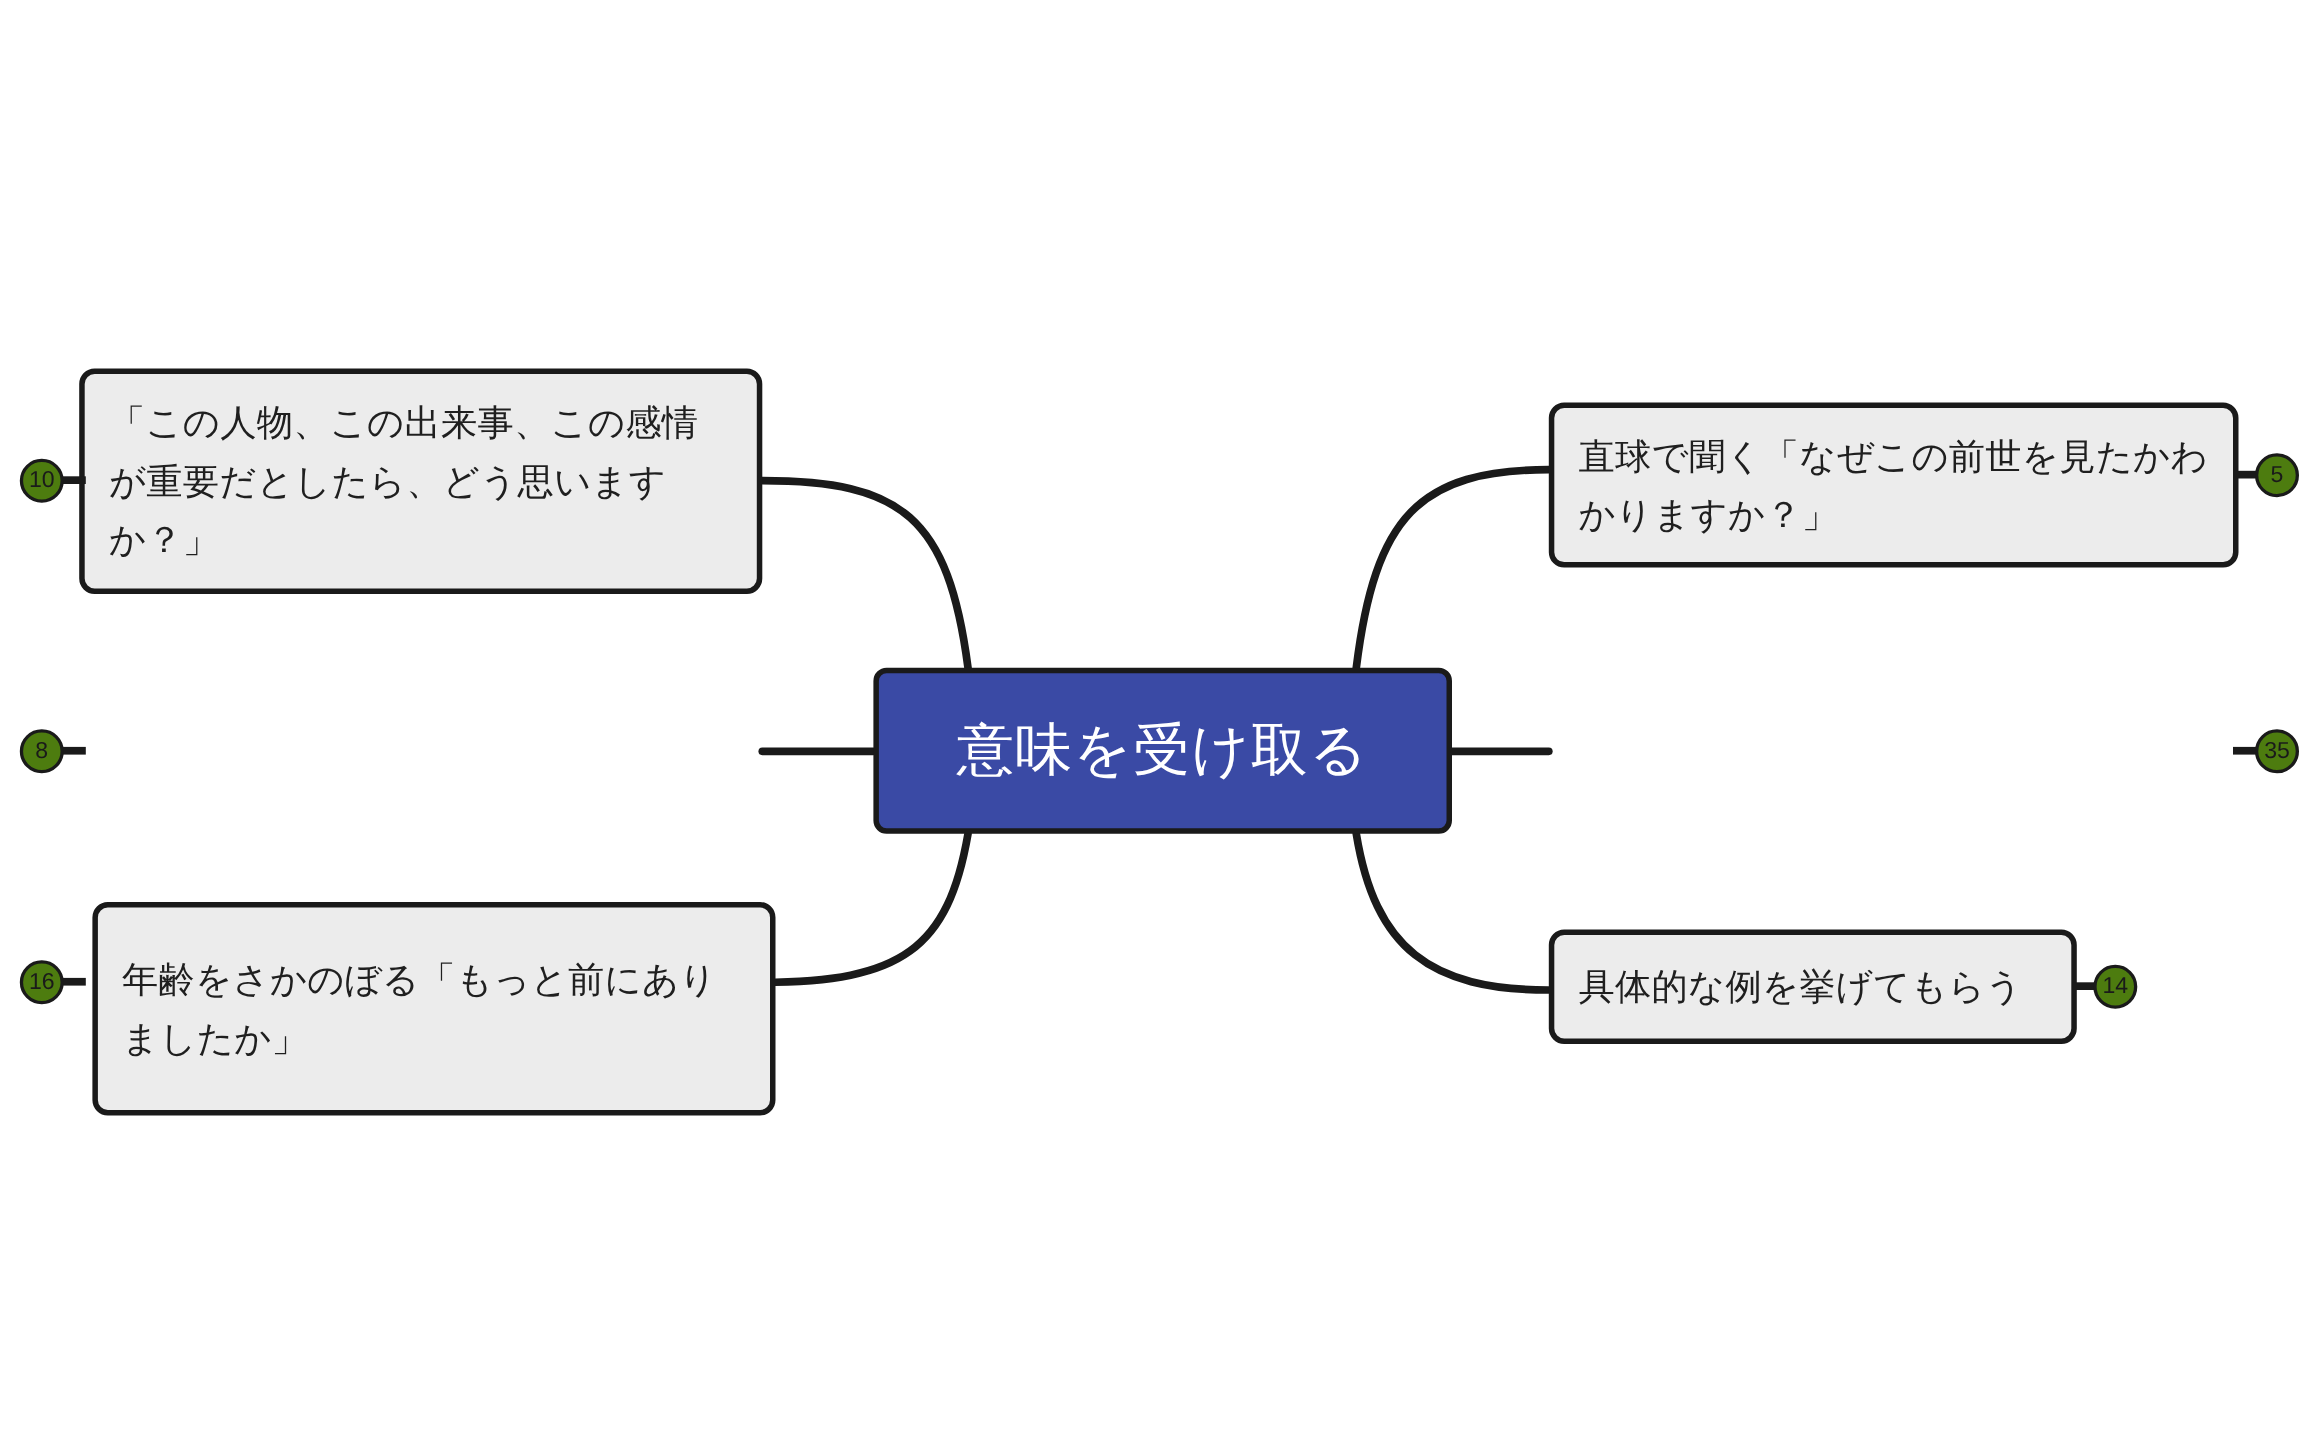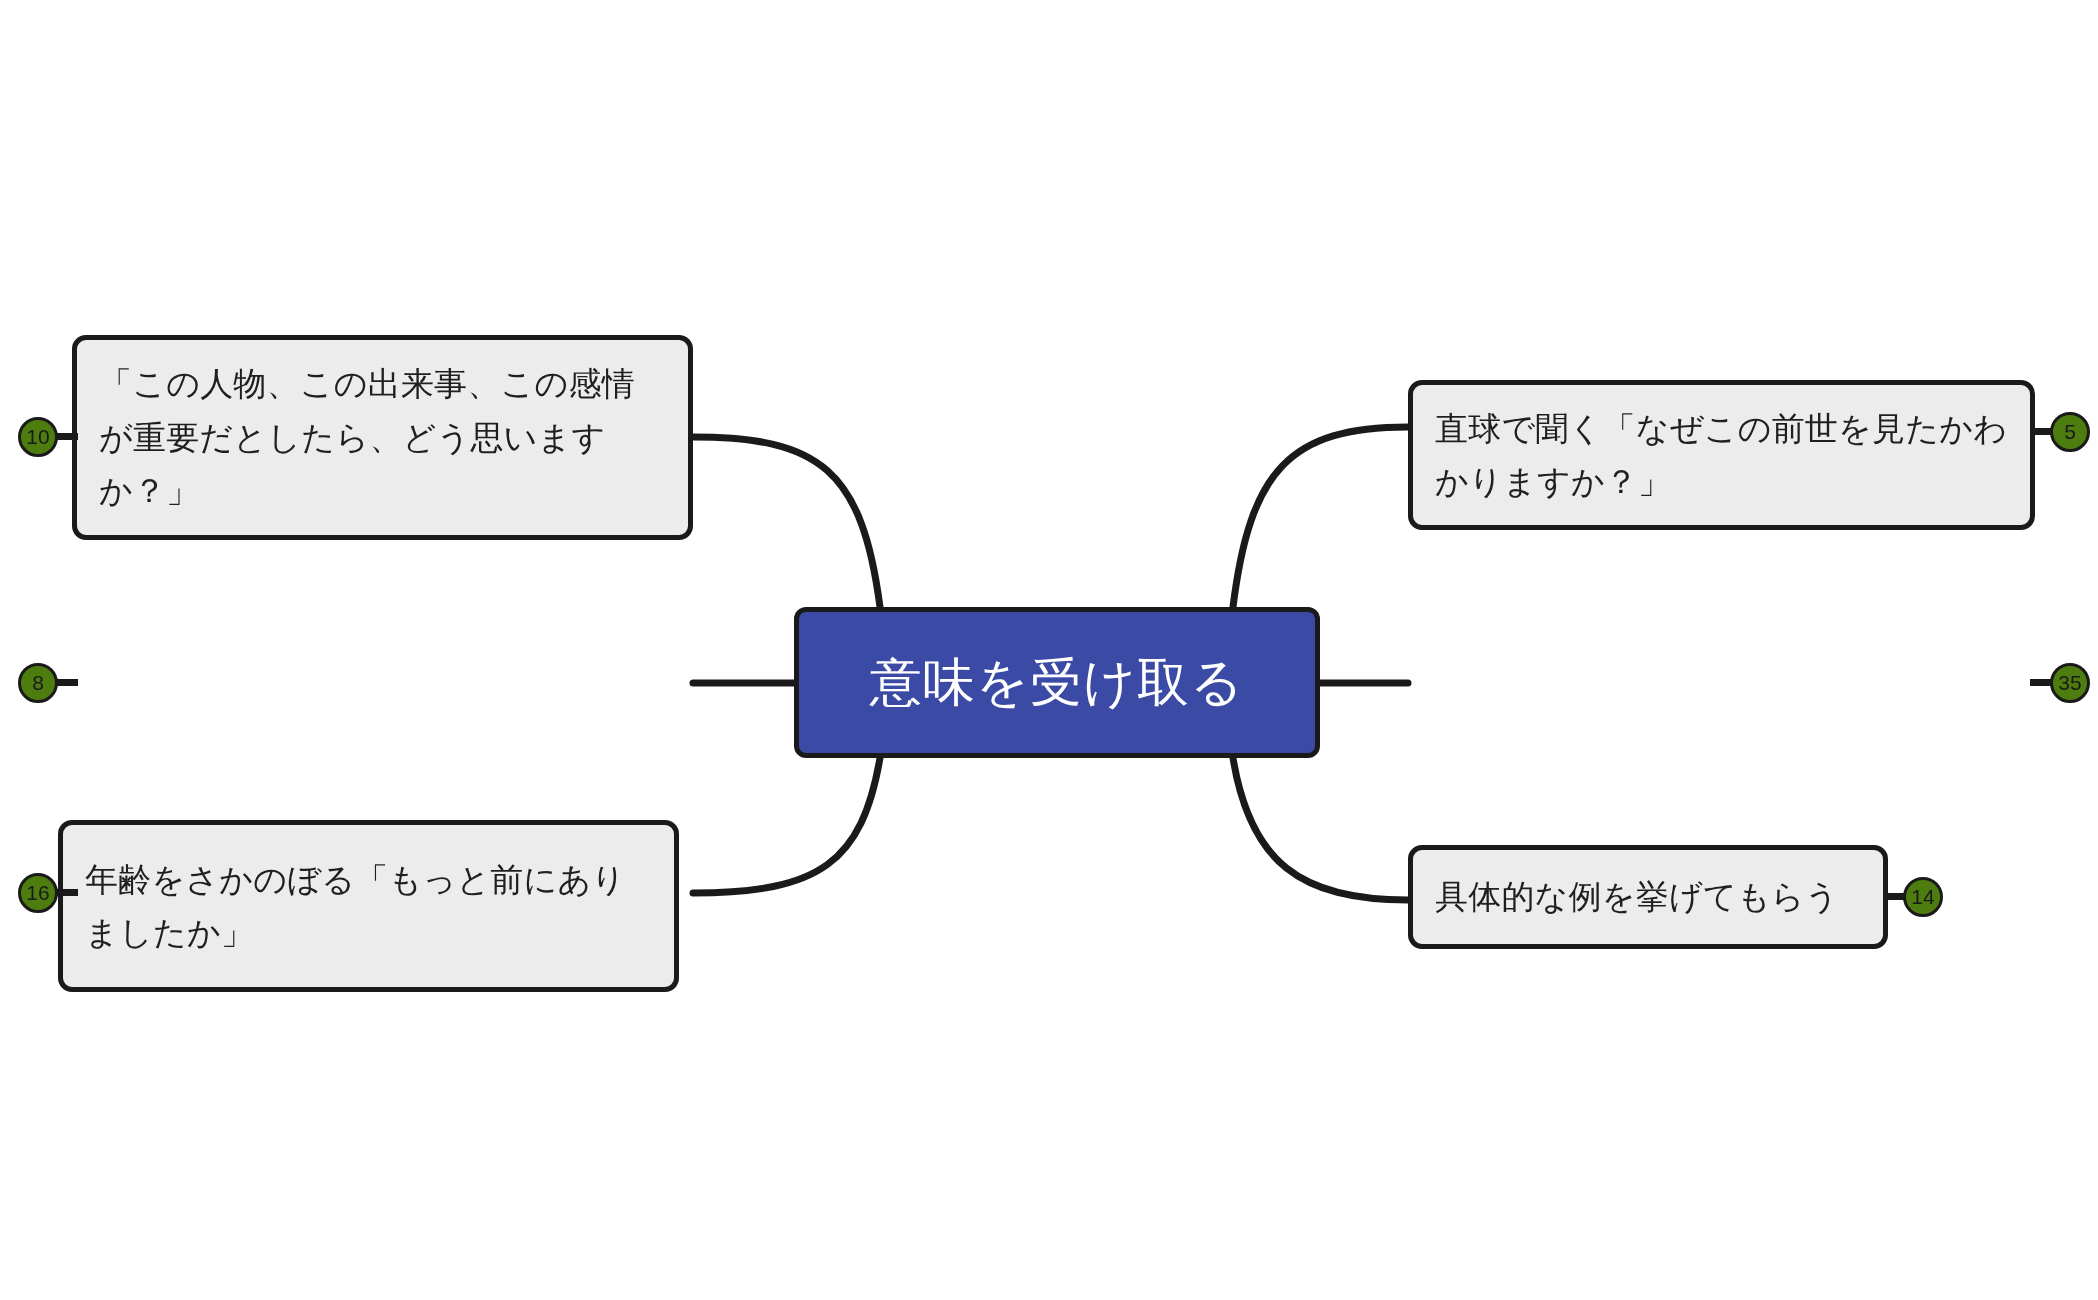--- a/index.html
+++ b/index.html
@@ -112,29 +112,29 @@
   <div class="badge-stub" style="left:52px; top:433px; width:26px;"></div>
   <div class="badge" style="left:18px; top:417px;">
     <span>10</span>
   </div>
 
   <div class="badge-stub" style="left:52px; top:679px; width:26px;"></div>
   <div class="badge" style="left:18px; top:663px;">
     <span>8</span>
   </div>
 
-  <div class="node node-branch" style="left:58px; top:820px; width:621px; height:172px;justify-content:center;">
+  <div class="node node-branch" style="left:84px; top:820px; width:621px; height:194px;justify-content:center;">
     <span class="node-text">年齢をさかのぼる「もっと前にありましたか」</span>
   </div>
   <div class="badge-stub" style="left:52px; top:889px; width:26px;"></div>
   <div class="badge" style="left:18px; top:873px;">
     <span>16</span>
   </div>
 
-  <div class="node node-branch" style="left:1408px; top:380px; width:627px; height:150px;">
+  <div class="node node-branch" style="left:1408px; top:366px; width:627px; height:150px;">
     <span class="node-text">直球で聞く「なぜこの前世を見たかわかりますか？」</span>
   </div>
   <div class="badge-stub" style="left:2030px; top:428px; width:26px;"></div>
   <div class="badge" style="left:2050px; top:412px;">
     <span>5</span>
   </div>
 
   <div class="badge-stub" style="left:2030px; top:679px; width:26px;"></div>
   <div class="badge" style="left:2050px; top:663px;">
     <span>35</span>

